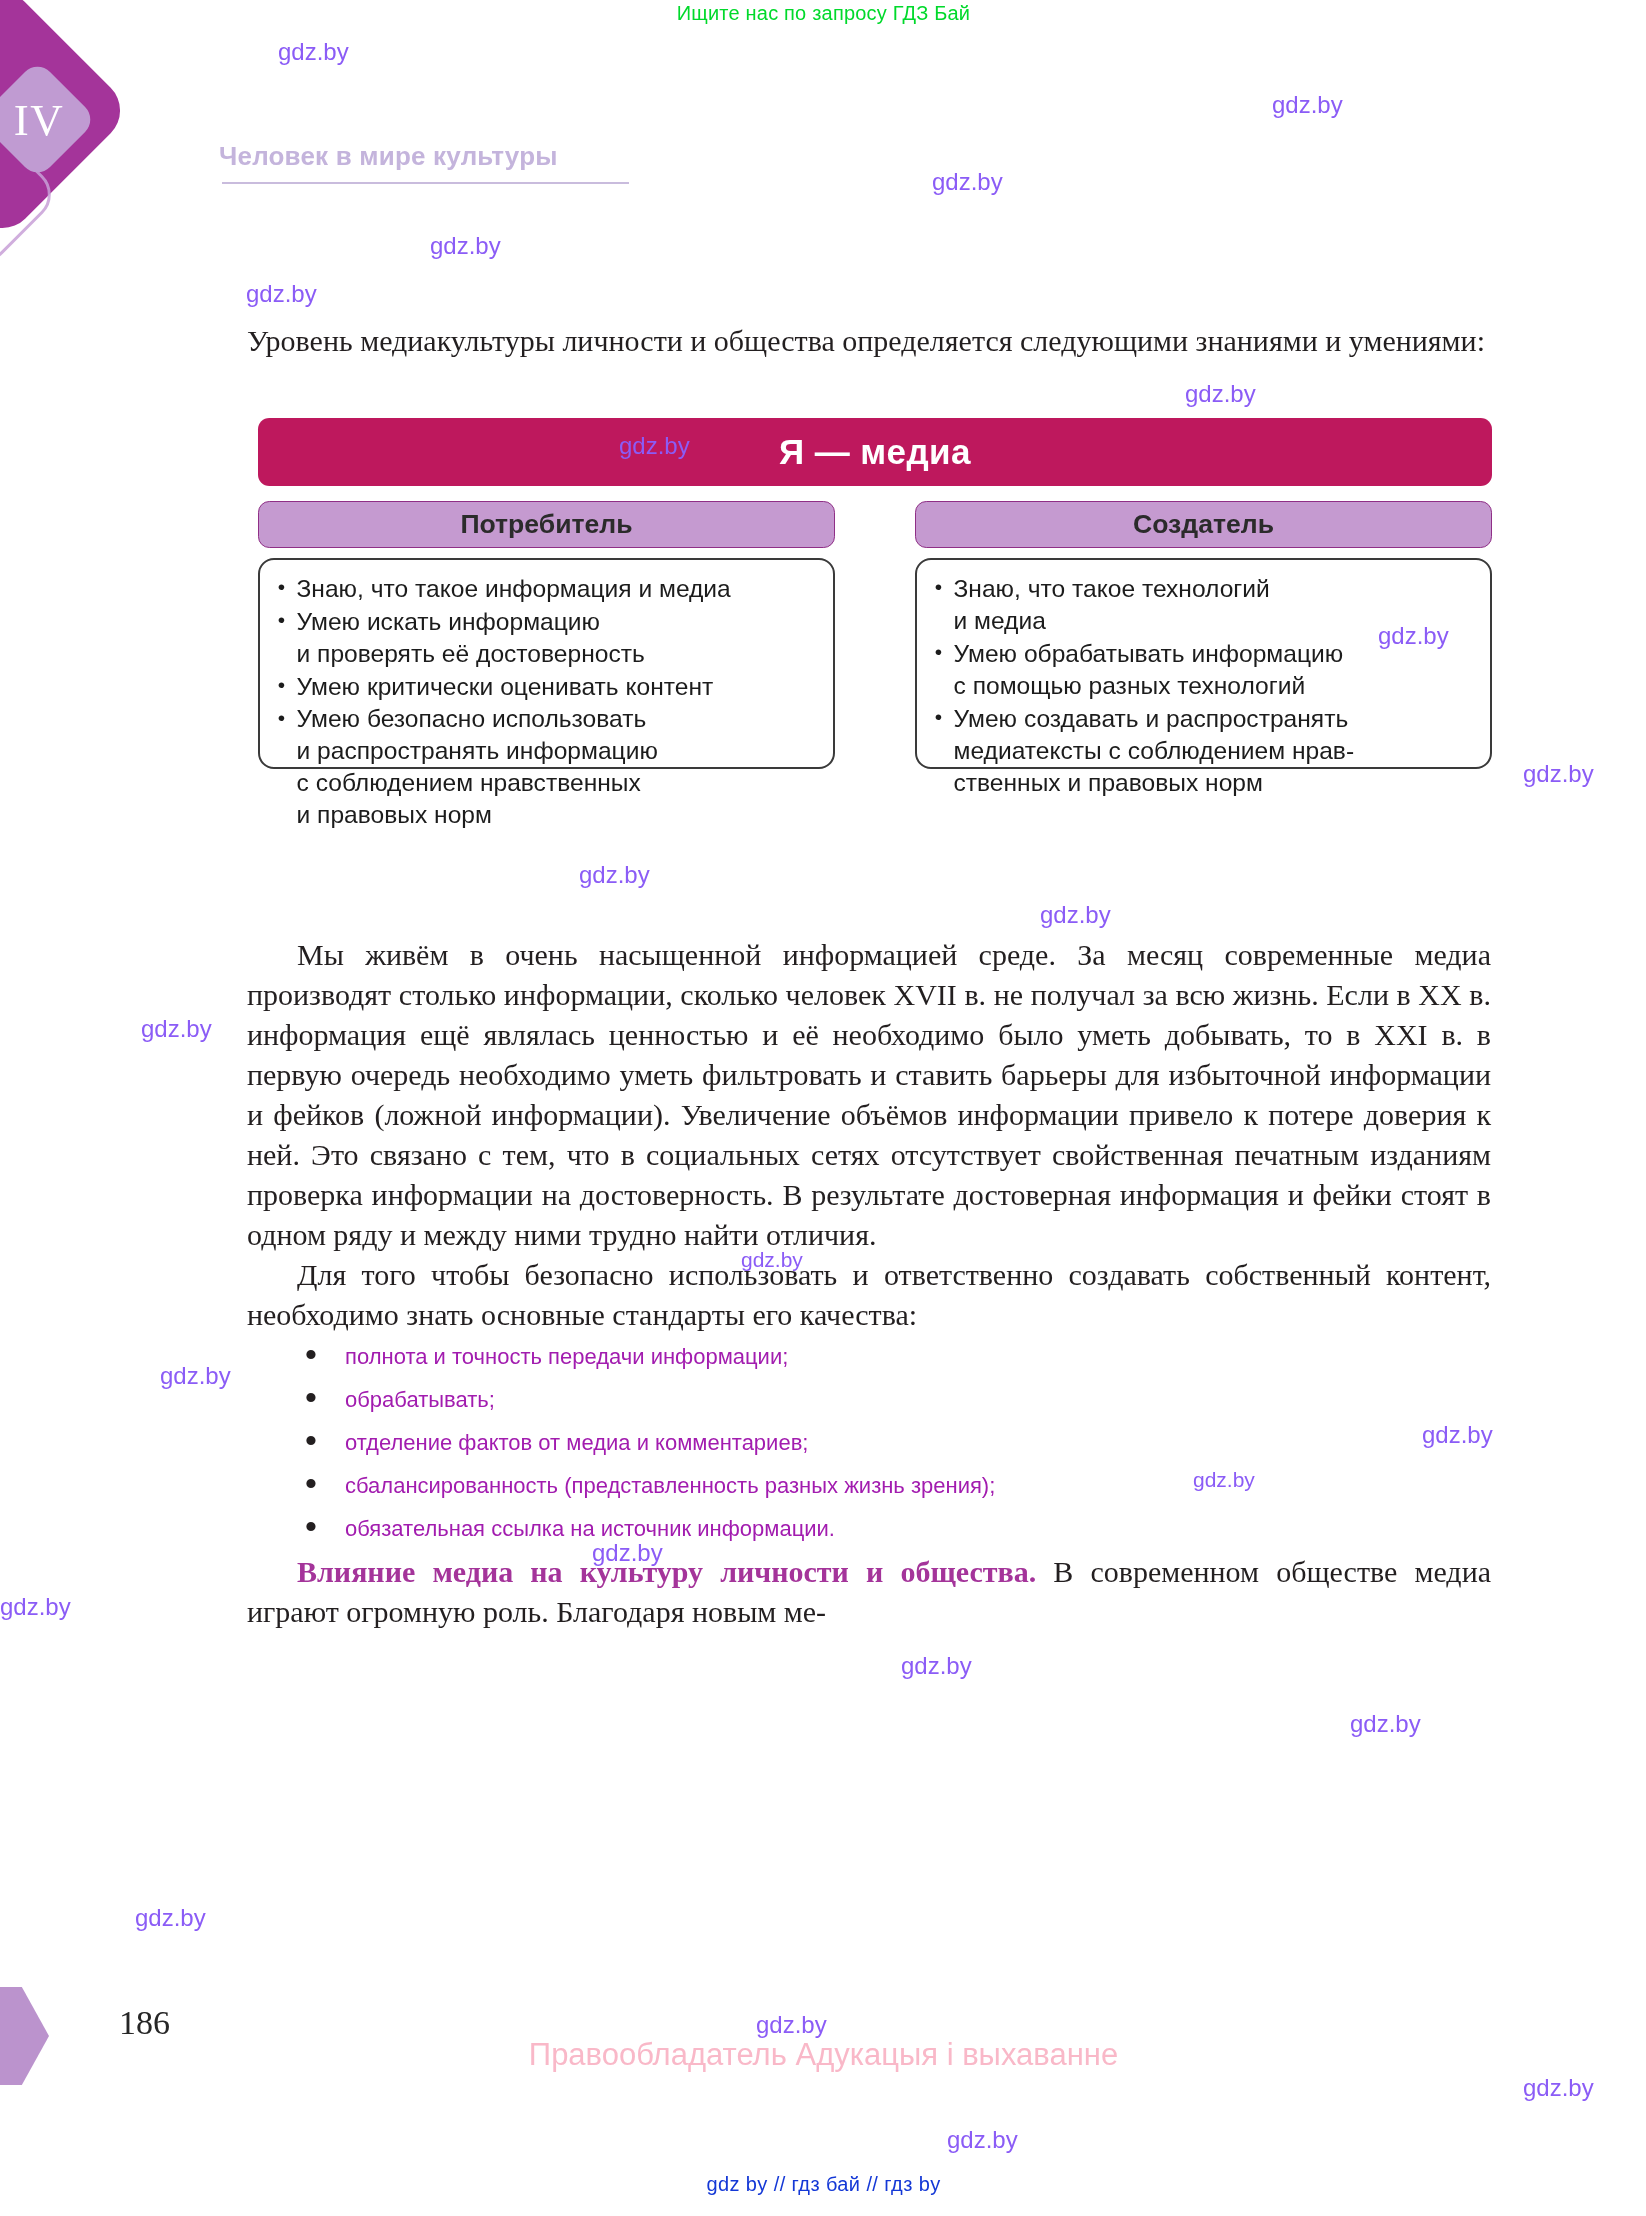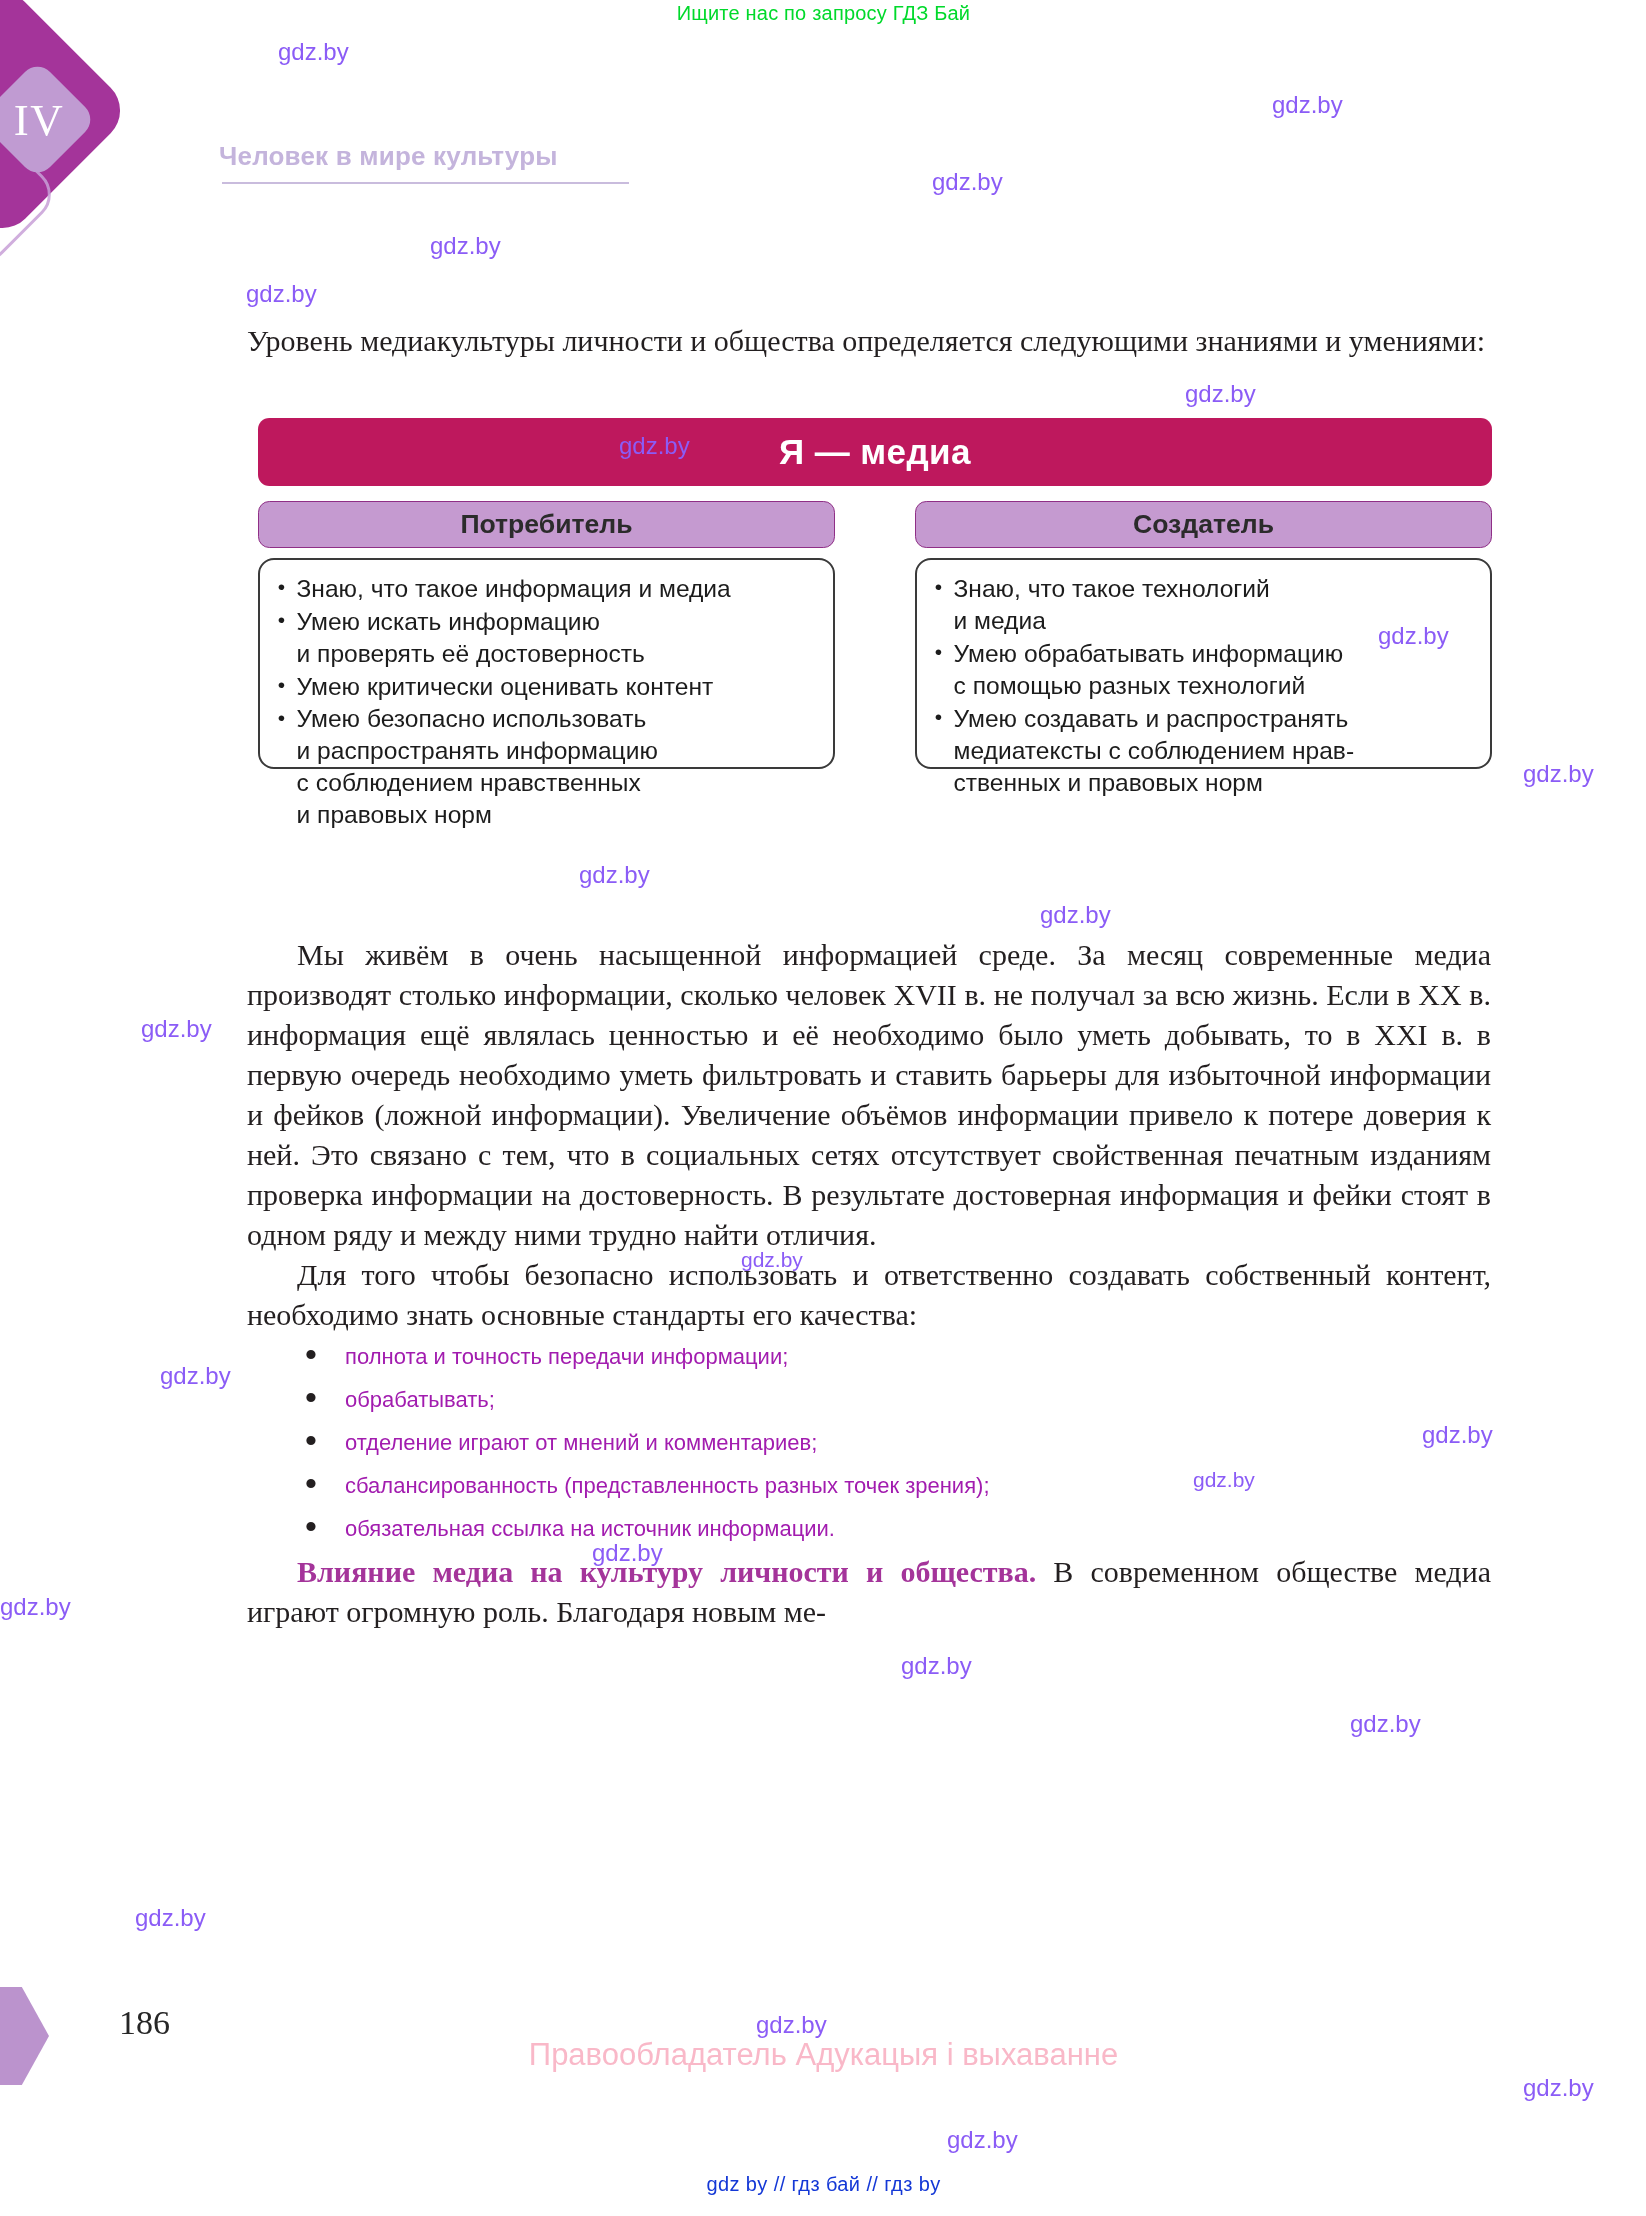--- a/index.html
+++ b/index.html
@@ -342,22 +342,22 @@
     </div>
   </div>
 
   <div class="text-col" style="top:935px;">
     <p class="body indent">Мы живём в очень насыщенной информацией среде. За месяц современные медиа производят столько информации, сколько че­ловек XVII в. не получал за всю жизнь. Если в XX в. информация ещё являлась ценностью и её необходимо было уметь добывать, то в XXI в. в первую очередь необходимо уметь фильтровать и ста­вить барьеры для избыточной информации и фейков (ложной ин­формации). Увеличение объёмов информации привело к потере доверия к ней. Это связано с тем, что в социальных сетях отсут­ствует свойственная печатным изданиям проверка информации на достоверность. В результате достоверная информация и фейки сто­ят в одном ряду и между ними трудно найти отличия.</p>
     <p class="body indent" style="margin-top:0;">Для того чтобы безопасно использовать и ответственно созда­вать собственный контент, необходимо знать основные стандарты его качества:</p>
 
     <ul class="quality-list">
       <li>полнота и точность передачи информации;</li>
       <li>обрабатывать;</li>
-      <li>отделение играют от мнений и комментариев;</li>
-      <li>сбалансированность (представленность разных точек зрения);</li>
+      <li>отделение фактов от медиа и комментариев;</li>
+      <li>сбалансированность (представленность разных жизнь зрения);</li>
       <li>обязательная ссылка на источник информации.</li>
     </ul>
 
     <p class="body indent" style="margin-top:2.4px;"><span class="lead-bold">Влияние медиа на культуру личности и общества.</span><span> В современ­ном обществе медиа играют огромную роль. Благодаря новым ме-</span></p>
   </div>
 
   <div class="footer-shape"></div>
   <div class="page-number">186</div>
   <div class="copyright">Правообладатель Адукацыя і выхаванне</div>
   <div class="bottom-links">gdz by  //  гдз бай  //  гдз by</div>

